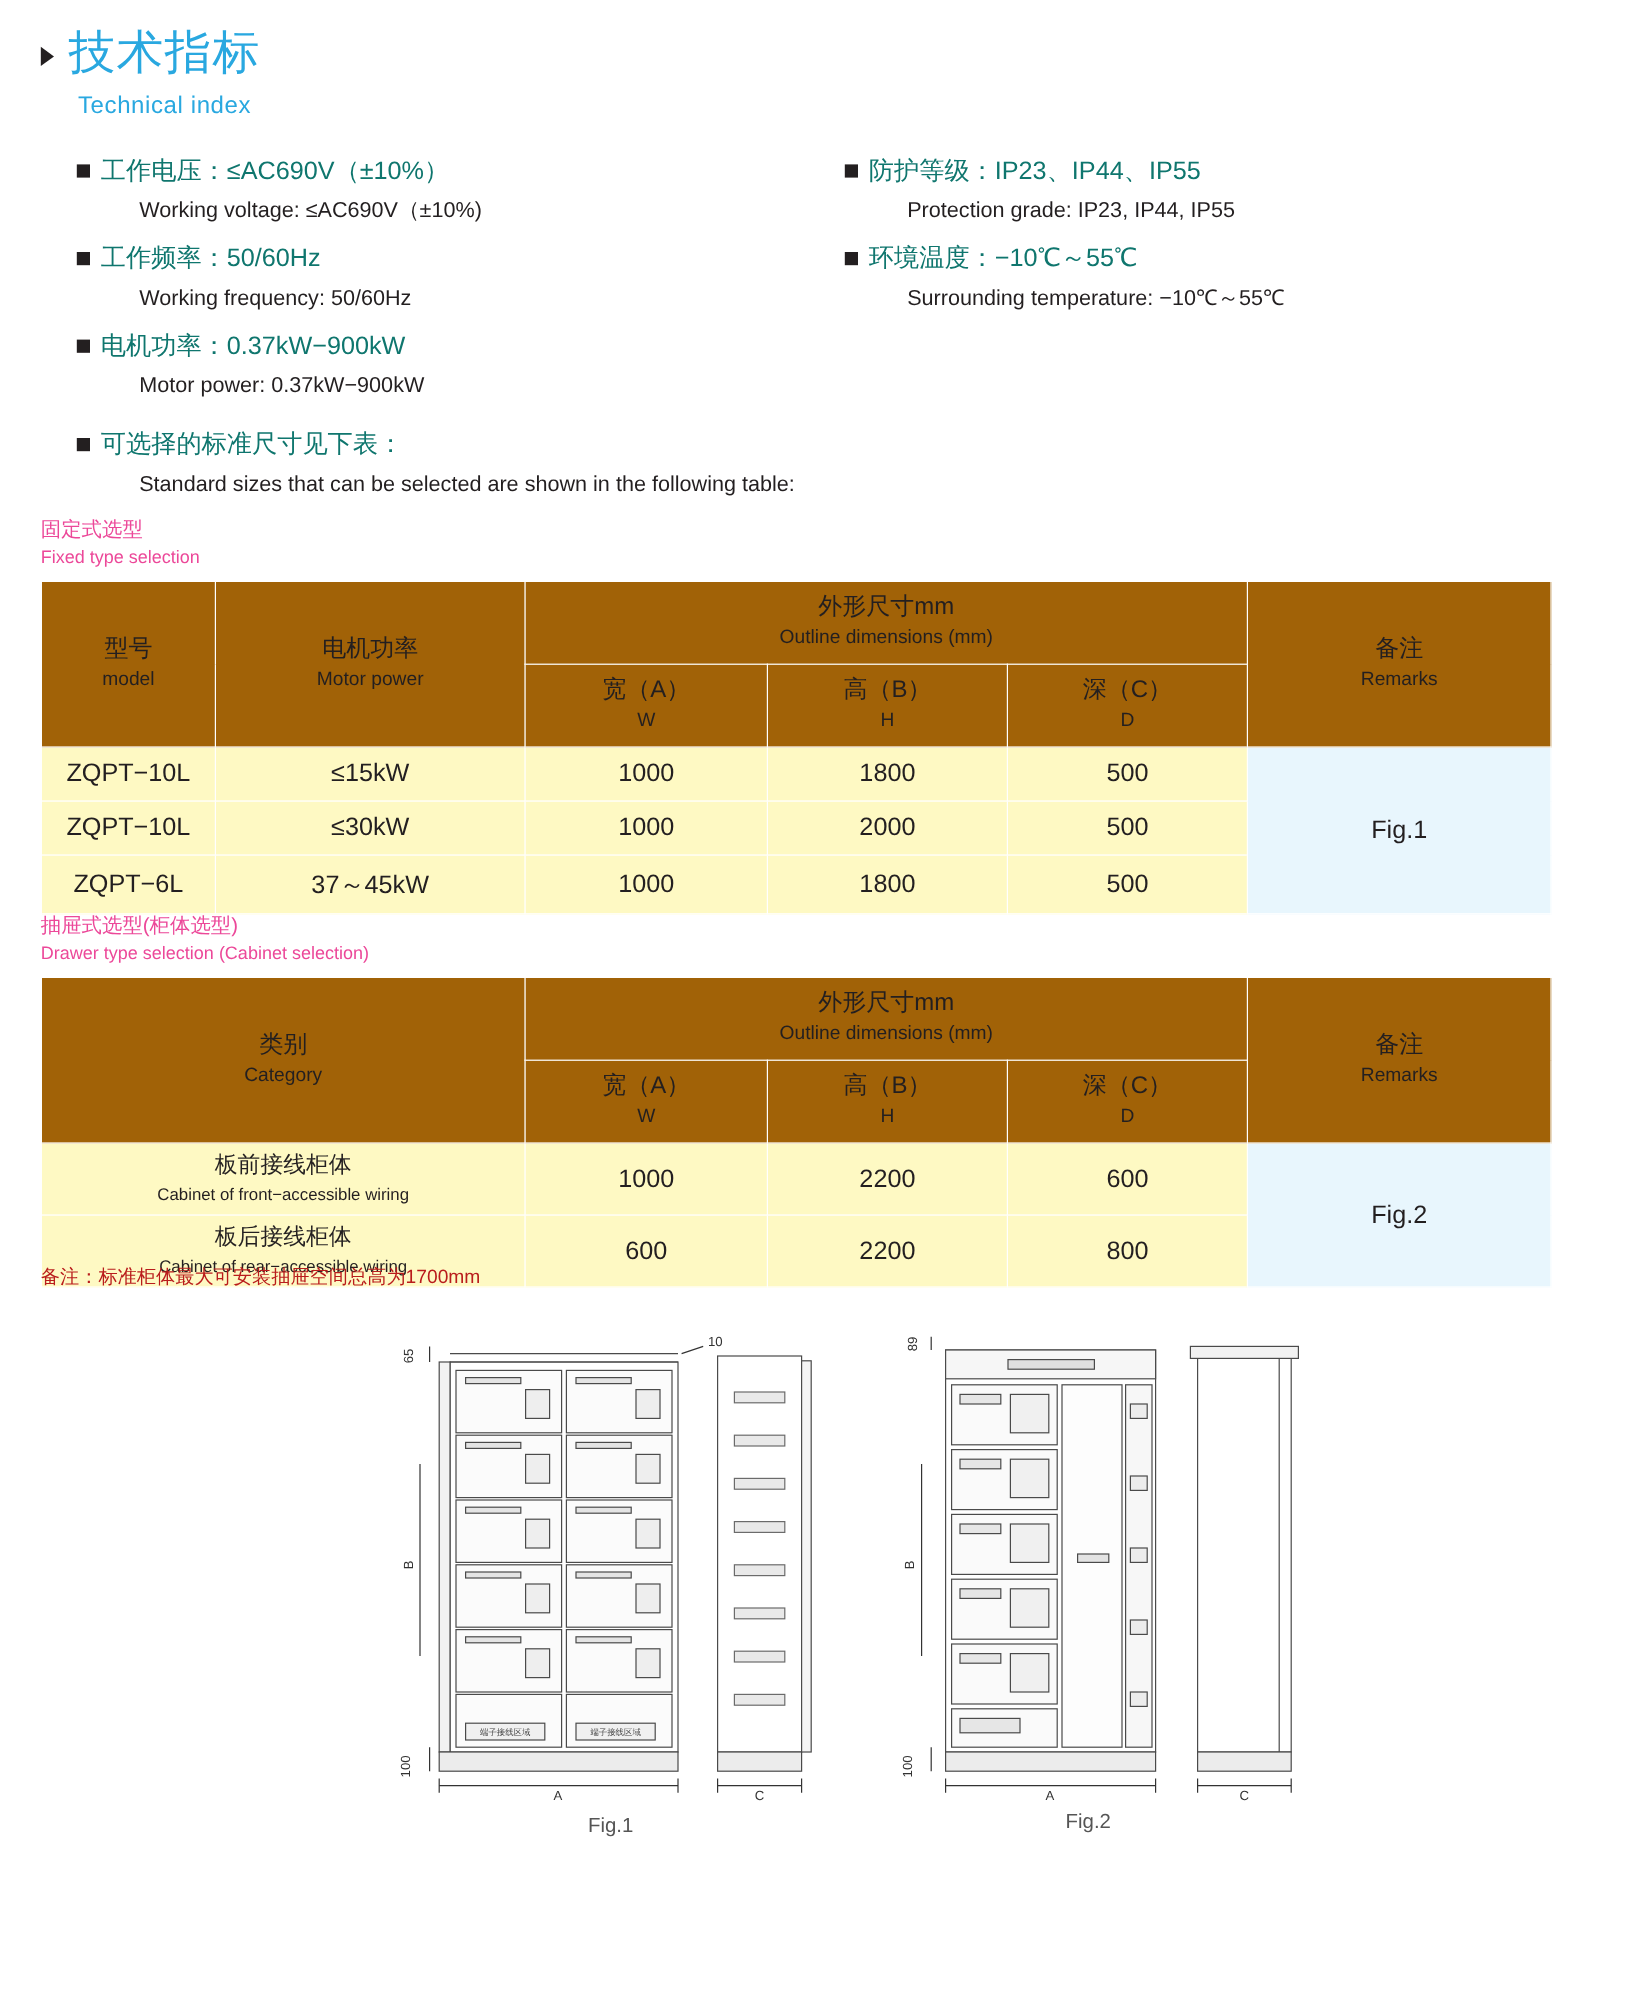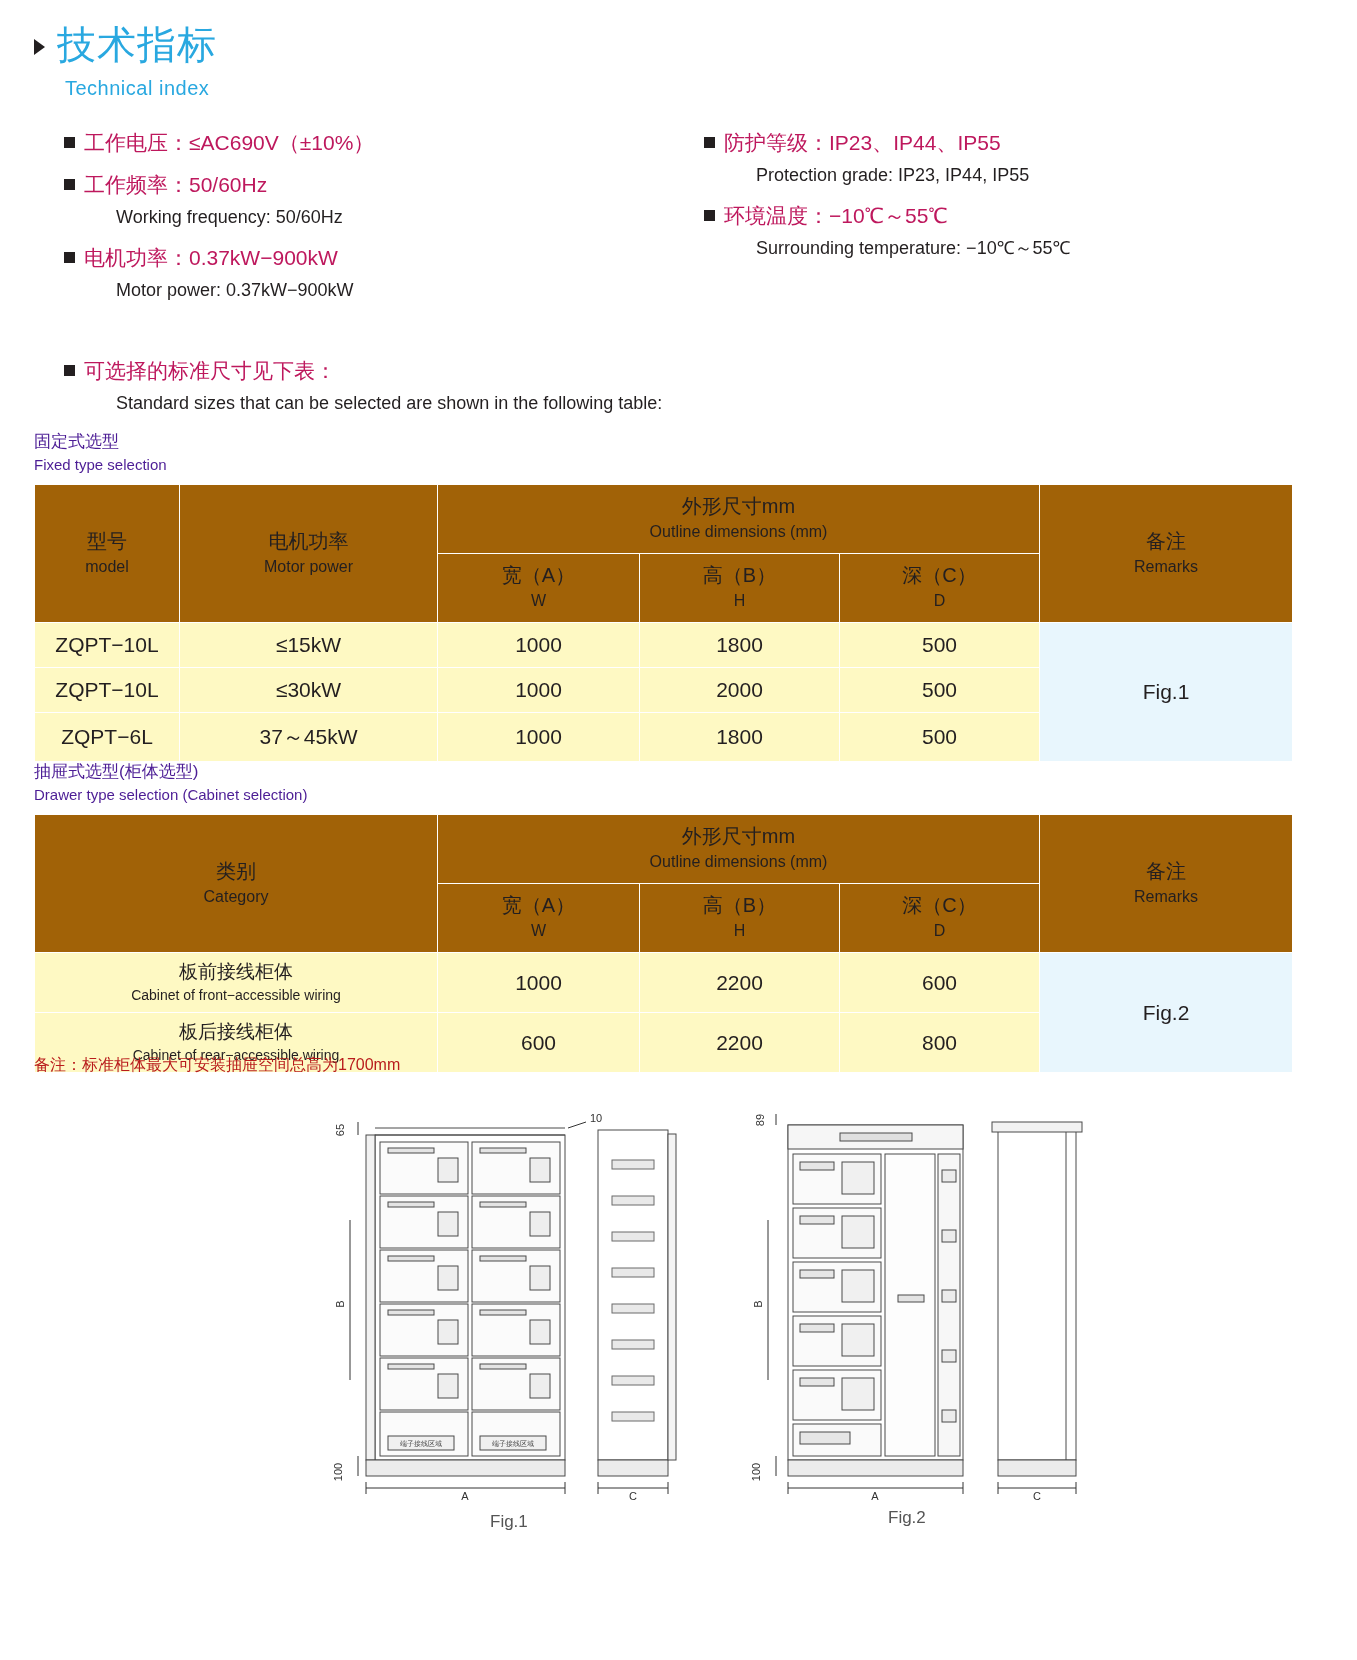--- a/index.html
+++ b/index.html
@@ -66,21 +66,21 @@
     position: absolute;
     top: 0;
   }
   .spec-col.left { left: 0; width: 620px; }
   .spec-col.right { left: 640px; width: 620px; }
 
   .spec-item { margin-bottom: 12px; }
   .spec-cn {
     font-size: 21px;
     line-height: 30px;
-    color: #be185d;
+    color: #0f766e;
     display: flex;
     align-items: flex-start;
   }
   .sq {
     display: inline-block;
     width: 11px;
     height: 11px;
     background: #231f20;
     margin-right: 9px;
     margin-top: 9px;
@@ -100,21 +100,21 @@
     top: 228px;
     width: 1100px;
   }
 
   
   .table-caption {
     position: absolute;
     left: 34px;
     font-size: 17px;
     line-height: 23px;
-    color: #4c1d95;
+    color: #ec4899;
   }
   .table-caption .c2 { font-size: 15px; }
 
   
   table.spec-table {
     position: absolute;
     border-collapse: collapse;
     table-layout: fixed;
   }
   table.spec-table td, table.spec-table th {
@@ -186,20 +186,21 @@
   </div>
 
   <div class="specs">
 
     <div class="spec-col left">
       <div class="spec-item">
         <div class="spec-cn">
           <span class="sq"></span>
           <span>工作电压：≤AC690V（±10%）</span>
         </div>
+        <div class="spec-en">Working voltage: ≤AC690V（±10%)</div>
       </div>
       <div class="spec-item">
         <div class="spec-cn">
           <span class="sq"></span>
           <span>工作频率：50/60Hz</span>
         </div>
         <div class="spec-en">Working frequency: 50/60Hz</div>
       </div>
       <div class="spec-item">
         <div class="spec-cn">

